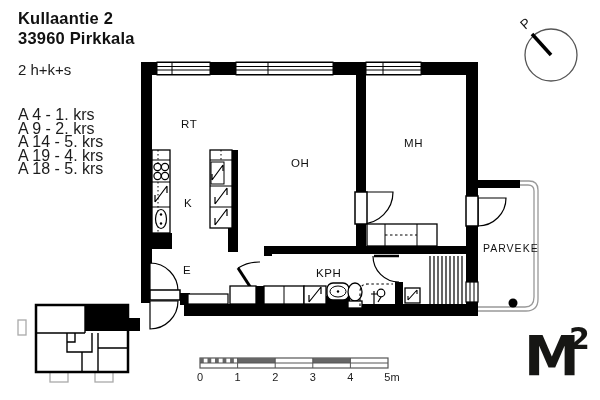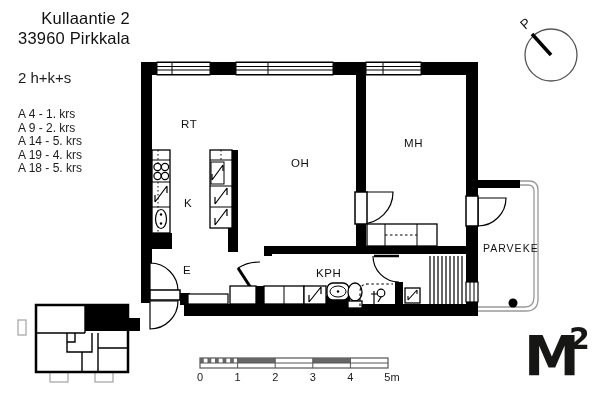--- a/index.html
+++ b/index.html
@@ -1,20 +1,20 @@
 <!DOCTYPE html>
 <html><head>
 <meta charset="utf-8">
 <style>
   html,body{margin:0;padding:0;}
   .page{position:relative;width:600px;height:400px;background:#fff;overflow:hidden;
         font-family:"Liberation Sans",sans-serif;color:#111;}
-  .addr{position:absolute;left:18px;top:8px;font-size:16.5px;font-weight:normal;line-height:20px;letter-spacing:.2px;text-align:right;}
-  .type{position:absolute;left:18px;top:68px;font-size:15px;line-height:20px;color:#1c1c1c;}
-  .floors{position:absolute;left:18px;top:108px;font-size:12px;line-height:13.6px;color:#1c1c1c;}
+  .addr{position:absolute;left:18px;top:8px;font-size:16.5px;font-weight:bold;line-height:20px;letter-spacing:.2px;}
+  .type{position:absolute;left:18px;top:60px;font-size:15px;line-height:20px;color:#1c1c1c;}
+  .floors{position:absolute;left:18px;top:108px;font-size:16px;line-height:13.6px;color:#1c1c1c;}
   .plan{position:absolute;left:0;top:0;}
   .m2logo{position:absolute;left:524px;top:326px;width:72px;height:66px;color:#161614;}
   .m2logo .m{position:absolute;left:0;top:2px;font-family:"DejaVu Sans",sans-serif;
              font-weight:bold;font-size:56px;line-height:56px;}
   .m2logo .sup{position:absolute;left:45px;top:-2px;font-family:"DejaVu Sans",sans-serif;
              font-weight:bold;font-size:30px;line-height:30px;}
   svg text{font-family:"Liberation Sans",sans-serif;}
   .roomlbl{font-size:11.5px;fill:#111;letter-spacing:.6px;}
   .smalllbl{font-size:10.5px;fill:#111;letter-spacing:1px;}
   .scalelbl{font-size:11px;fill:#222;}

